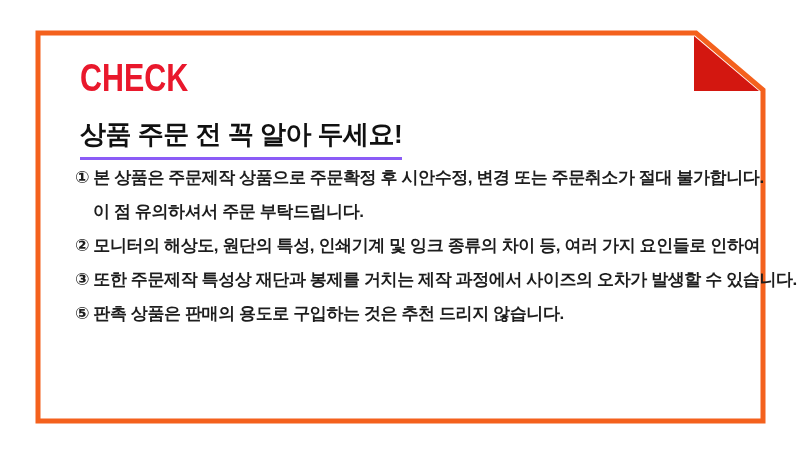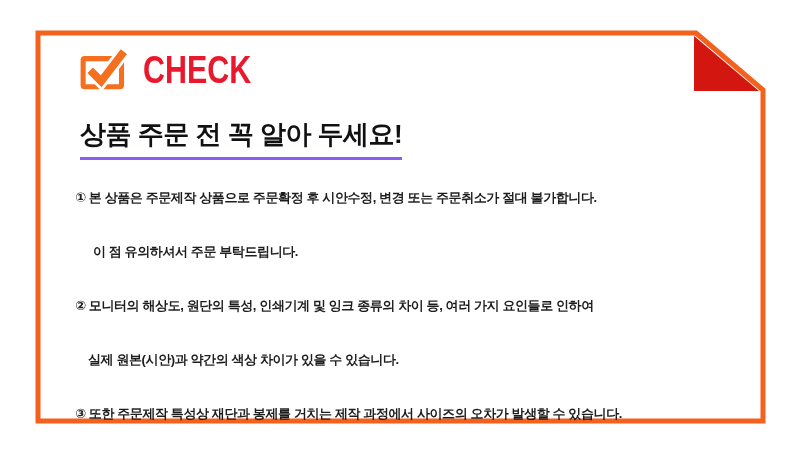--- a/index.html
+++ b/index.html
@@ -21,20 +21,21 @@
     display: block;
   }
 
   .header {
     position: absolute;
     left: 80px; top: 42px;
     display: flex;
     align-items: flex-end;
     gap: 16px;
     height: 48px;
+    flex-direction: column;
   }
   .check-icon {
     width: 47px;
     height: 44px;
     display: block;
   }
   .check-label {
     display: inline-block;
     font-size: 39px;
     font-weight: bold;
@@ -60,26 +61,25 @@
   }
 
   .lines {
     position: absolute;
     left: 75px; top: 161px;
     width: 690px;
   }
   .line {
     height: 34px;
     line-height: 34px;
-    font-size: 13px;
+    font-size: 17px;
     font-weight: bold;
     color: #1d1d1d;
     letter-spacing: -0.4px;
     white-space: nowrap;
-    margin-top: 20px;
   }
   .line.indent-a { padding-left: 18px; }
   .line.indent-b { padding-left: 13px; }
 </style>
 </head>
 <body>
 
 <div class="canvas">
 
   <svg class="frame" viewBox="0 0 800 455" aria-hidden="true">
@@ -95,17 +95,17 @@
     </svg>
     <span class="check-label">CHECK</span>
   </div>
 
   <div class="title">상품 주문 전 꼭 알아 두세요!</div>
 
   <div class="lines">
     <div class="line">① 본 상품은 주문제작 상품으로 주문확정 후 시안수정, 변경 또는 주문취소가 절대 불가합니다.</div>
     <div class="line indent-a">이 점 유의하셔서 주문 부탁드립니다.</div>
     <div class="line">② 모니터의 해상도, 원단의 특성, 인쇄기계 및 잉크 종류의 차이 등, 여러 가지 요인들로 인하여</div>
-    <div class="line indent-b">실제 원본(시안)과 약간의 색상 차이가 있을 수 있습니다.</div>
     <div class="line">③ 또한 주문제작 특성상 재단과 봉제를 거치는 제작 과정에서 사이즈의 오차가 발생할 수 있습니다.</div>
+    <div class="line">⑤ 판촉 상품은 판매의 용도로 구입하는 것은 추천 드리지 않습니다.</div>
   </div>
 
 </div>
 
 </body></html>

